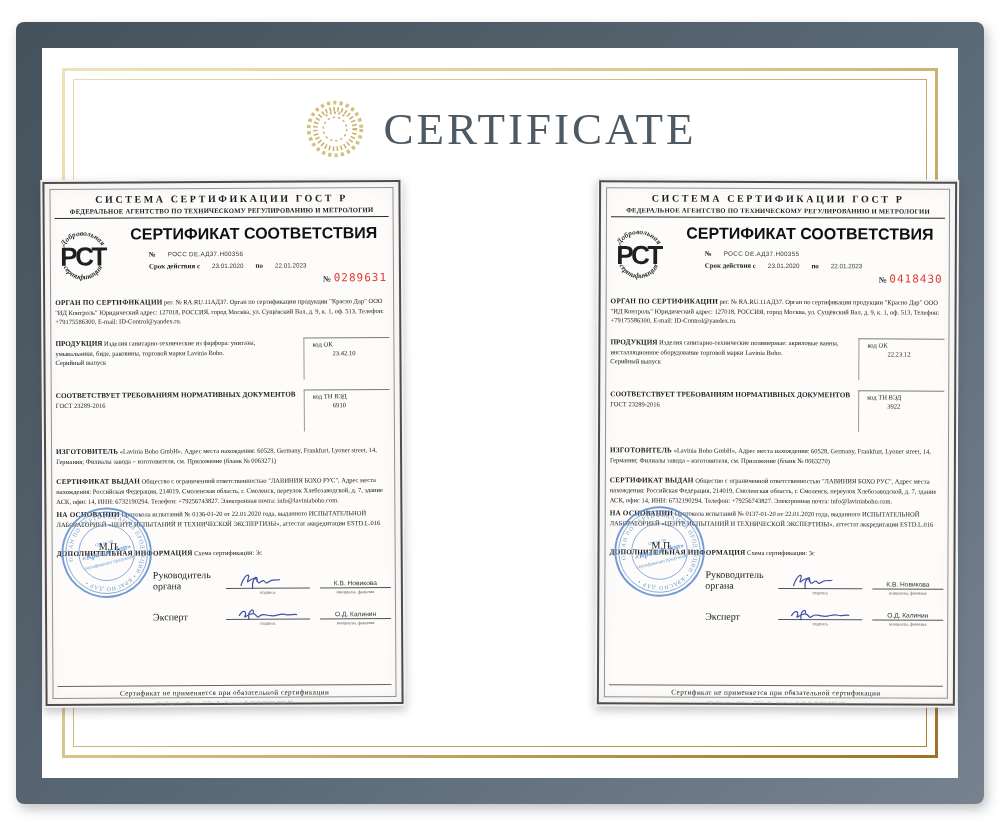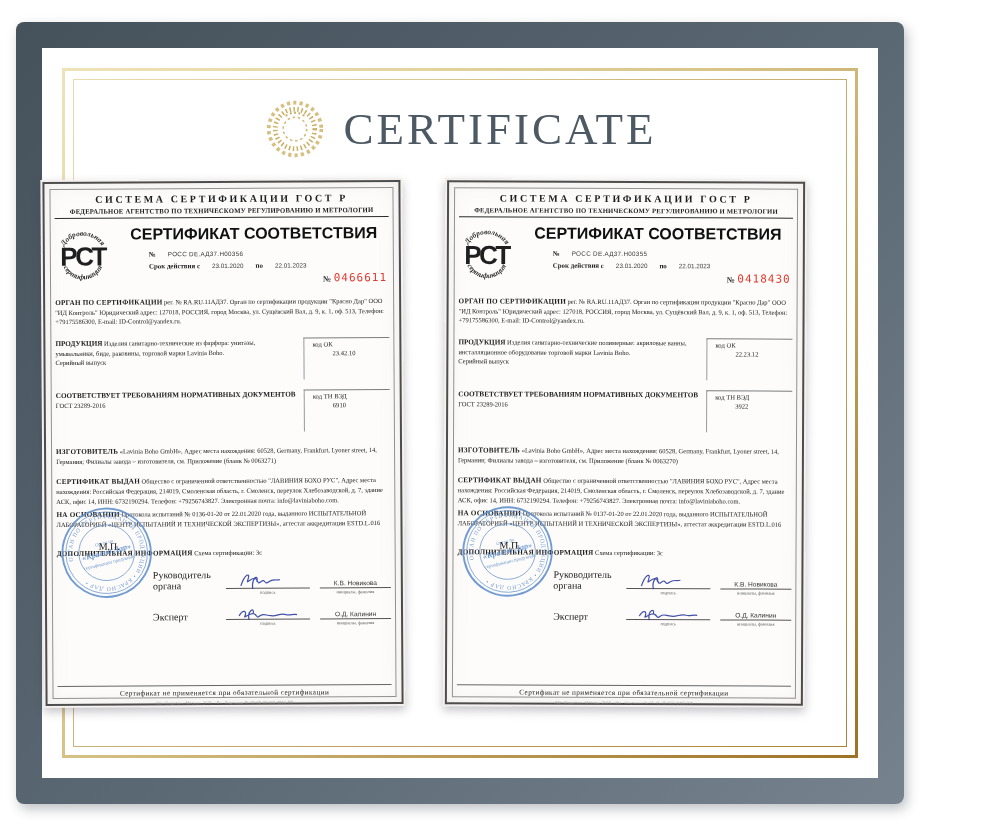--- a/index.html
+++ b/index.html
@@ -1,34 +1,34 @@
 <!DOCTYPE html>
 <html><head>
 <meta charset="utf-8">
 <style>
   * { margin:0; padding:0; box-sizing:border-box; }
   html,body { width:1000px; height:824px; background:#ffffff; font-family:"Liberation Serif","DejaVu Serif",serif; }
   .page { position:relative; width:1000px; height:824px; background:#ffffff; overflow:hidden; }
 
   
-  .frame { position:absolute; left:16px; top:22px; width:888px; height:782px; border-radius:8px;
+  .frame { position:absolute; left:16px; top:22px; width:968px; height:782px; border-radius:8px;
            background:linear-gradient(135deg,#45515b 0%, #5b6974 55%, #76838f 100%);
            box-shadow:3px 5px 12px rgba(40,50,60,.30); }
   .paper { position:absolute; inset:26px; background:#ffffff; }
   .gold1 { position:absolute; inset:20px; border:3px solid #c3a35a;
            border-image:linear-gradient(135deg,#eee3b8 0%, #d8c488 45%, #9e7226 100%) 1; }
   .gold2 { position:absolute; inset:8px; border:1px solid #cdb77f;
            border-image:linear-gradient(135deg,#e8dcae 0%, #ad8336 100%) 1; }
 
   
   .header { position:relative; display:flex; align-items:center; justify-content:center; gap:18px; padding-top:50px; }
   .page-title { font-family:"Liberation Serif",serif; font-size:45px; font-weight:500; color:#4d5963; letter-spacing:3px; }
 
   
-  .certs { position:relative; display:flex; justify-content:flex-start; gap:40px; margin-top:19px; }
+  .certs { position:relative; display:flex; justify-content:space-between; gap:40px; margin-top:19px; }
   .cert { position:relative; width:362px; height:528px; background:#fdfcfb;
           box-shadow:0 4px 10px rgba(60,60,72,.30), inset 0 0 22px rgba(185,175,170,.28); }
   .cert-left  { transform:rotate(-0.35deg); }
   .cert-right { transform:rotate(0.25deg); }
   .cframe { position:absolute; inset:9px; border:1px solid #919191; }
   .cframe2 { position:absolute; inset:2px; border:2px solid #4d4d4d; padding:4px 8px;
              display:flex; flex-direction:column; color:#222; overflow:hidden; }
 
   .c-sys    { text-align:center; font-weight:bold; font-size:10px; letter-spacing:2.6px; margin-top:6px; color:#1c1c1c; }
   .c-agency { text-align:center; font-weight:bold; font-size:6.7px; letter-spacing:.2px; margin:3px 2px 0;
@@ -131,21 +131,21 @@
                   </defs>
                   <text class="logo-arc"><textPath href="#arcT0" startOffset="50%" text-anchor="middle">Добровольная</textPath></text>
                   <text class="logo-arc"><textPath href="#arcB0" startOffset="50%" text-anchor="middle">сертификация</textPath></text>
                   <text class="logo-mark" x="31" y="41">РСТ</text>
                 </svg>
               </div>
               <div class="c-head-right">
                 <div class="c-doc-title">СЕРТИФИКАТ СООТВЕТСТВИЯ</div>
                 <div class="c-reg"><span>№</span><span class="regval">РОСС DE.АД37.Н00356</span></div>
                 <div class="c-validity"><b>Срок действия с</b><span class="vdate">23.01.2020</span><b>по</b><span class="vdate">22.01.2023</span></div>
-                <div class="c-blank"><span class="bno">№</span> <span class="bnum">0466611</span></div>
+                <div class="c-blank"><span class="bno">№</span> <span class="bnum">0289631</span></div>
               </div>
             </div>
 
             <p class="sec organ"><b>ОРГАН ПО СЕРТИФИКАЦИИ</b> <span>рег. № RA.RU.11АД37. Орган по сертификации продукции "Красно Дар" ООО "ИД Контроль" Юридический адрес: 127018, РОССИЯ, город Москва, ул. Сущёвский Вал, д. 9, к. 1, оф. 513, Телефон: +79175586300, E-mail: ID-Control@yandex.ru.</span></p>
 
             <div class="withcode row-prod">
               <div class="txt"><b>ПРОДУКЦИЯ</b> <span>Изделия санитарно-технические из фарфора: унитазы, умывальники, биде, раковины, торговой марки Lavinia Boho.</span><span class="serial">Серийный выпуск</span></div>
               <div class="codebox"><span>код ОК</span><span class="cval">23.42.10</span></div>
             </div>
 

